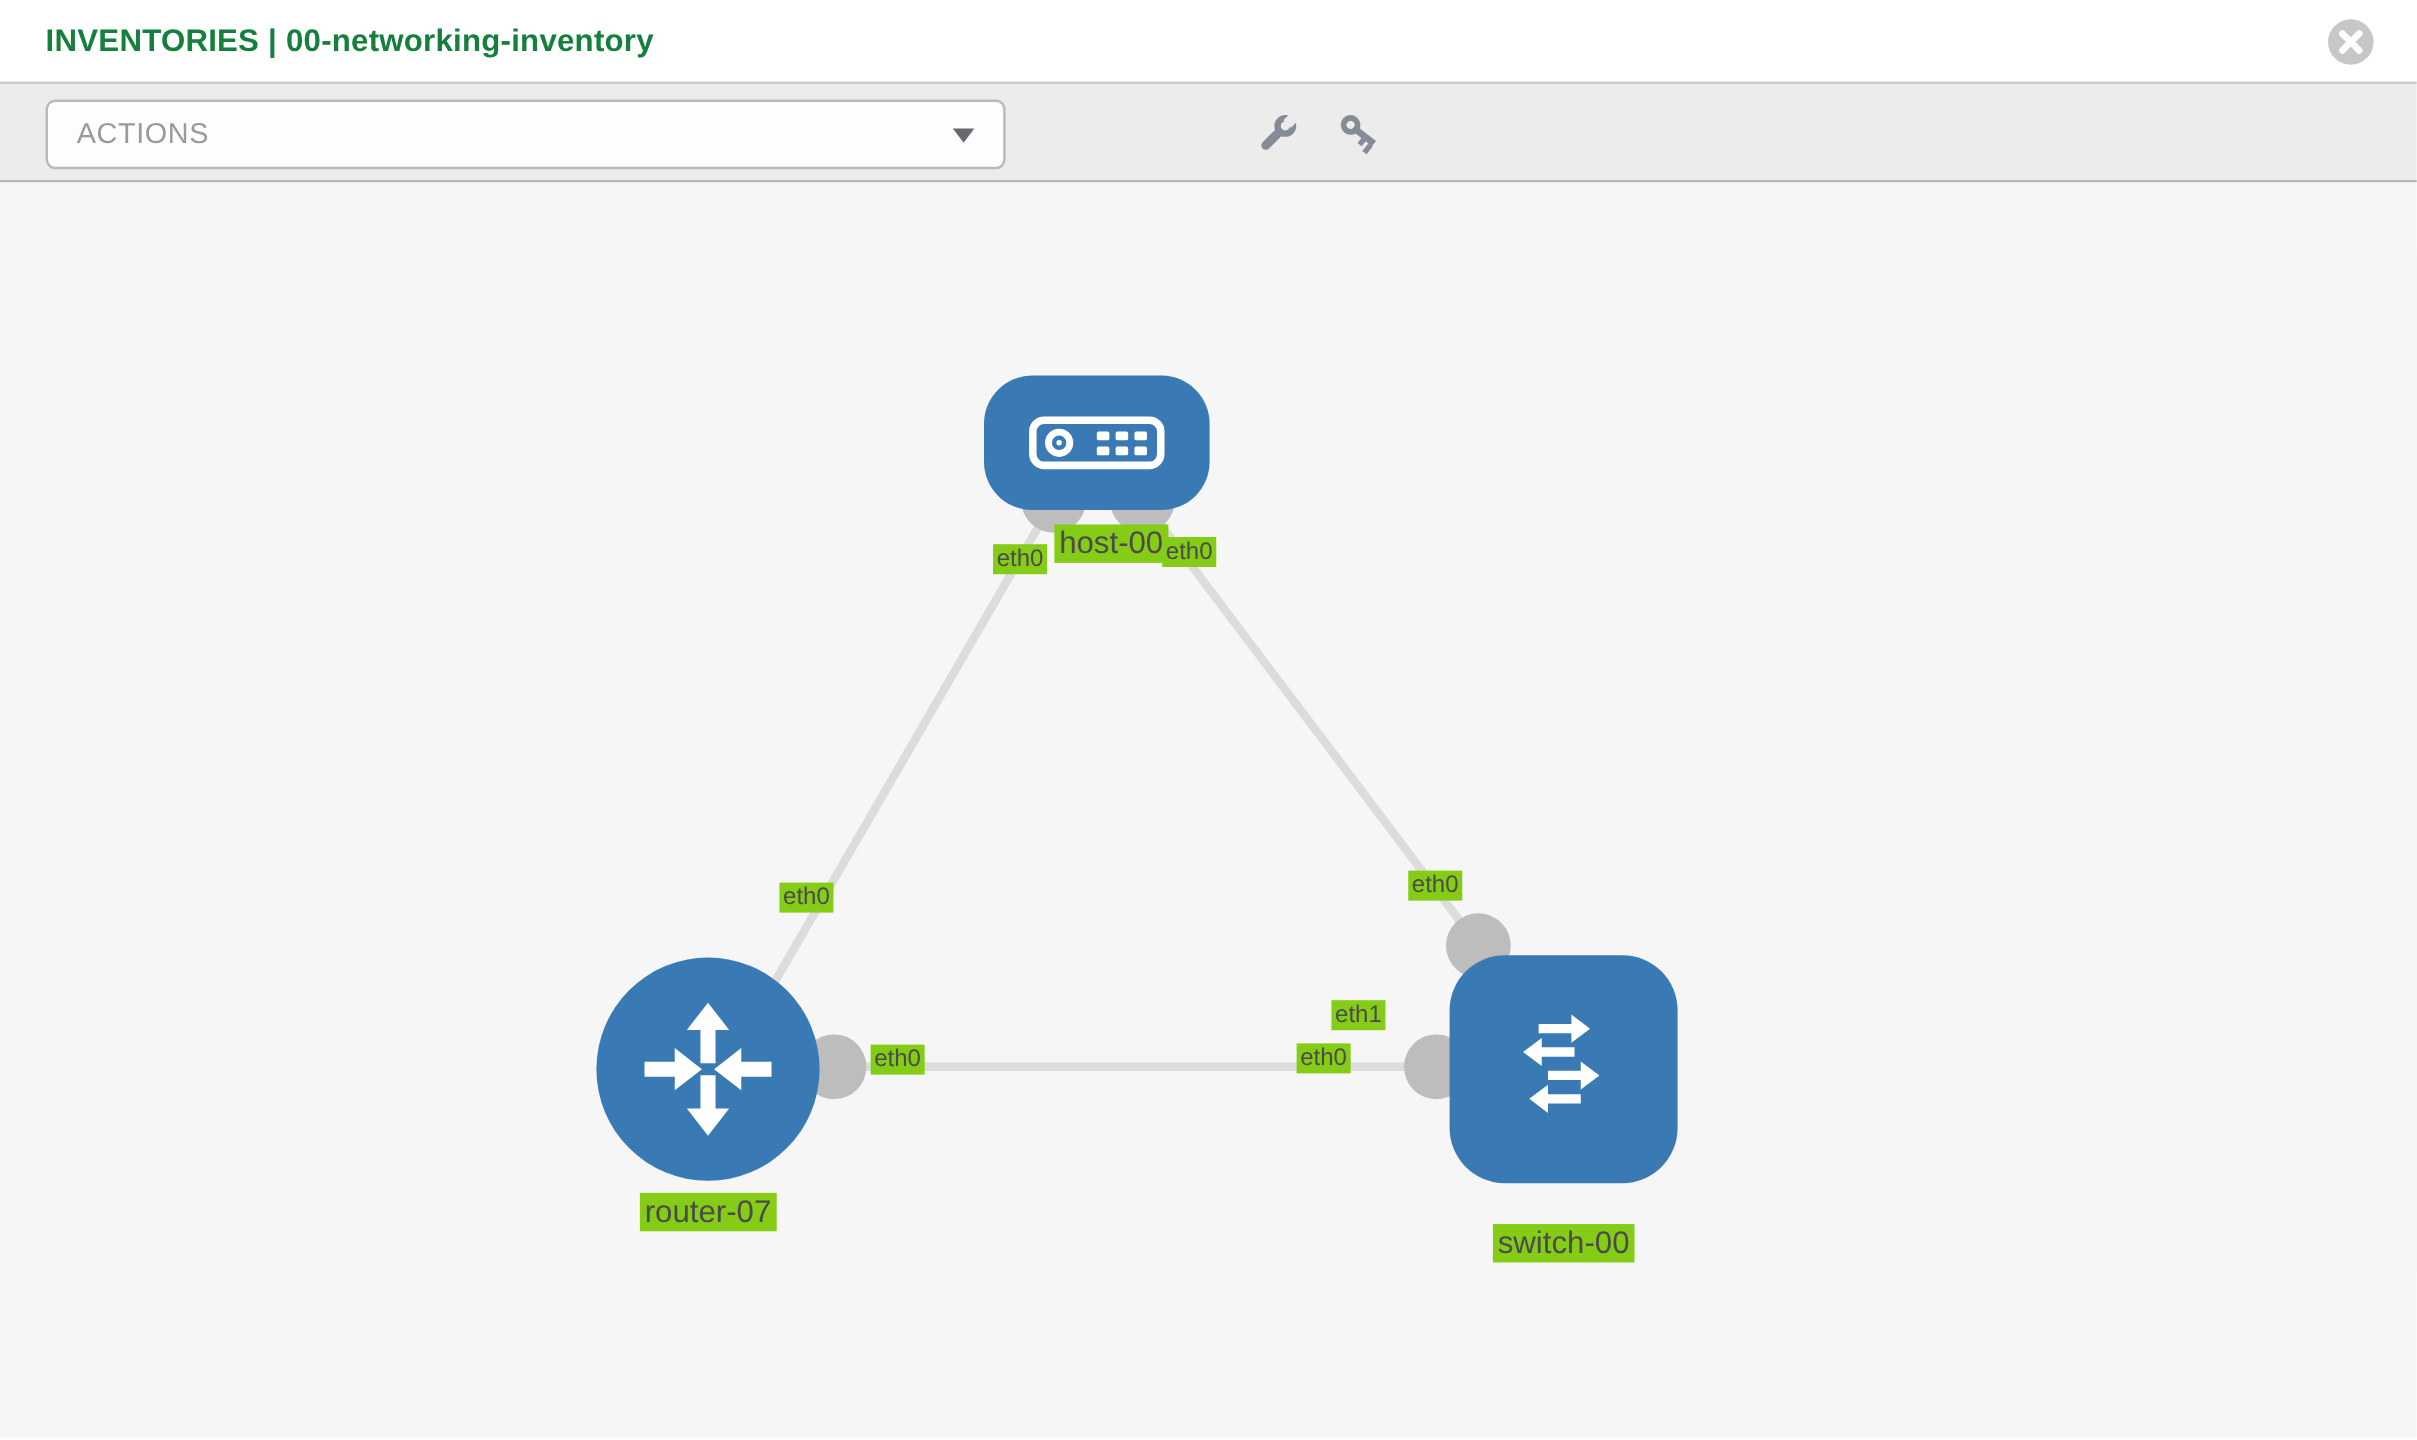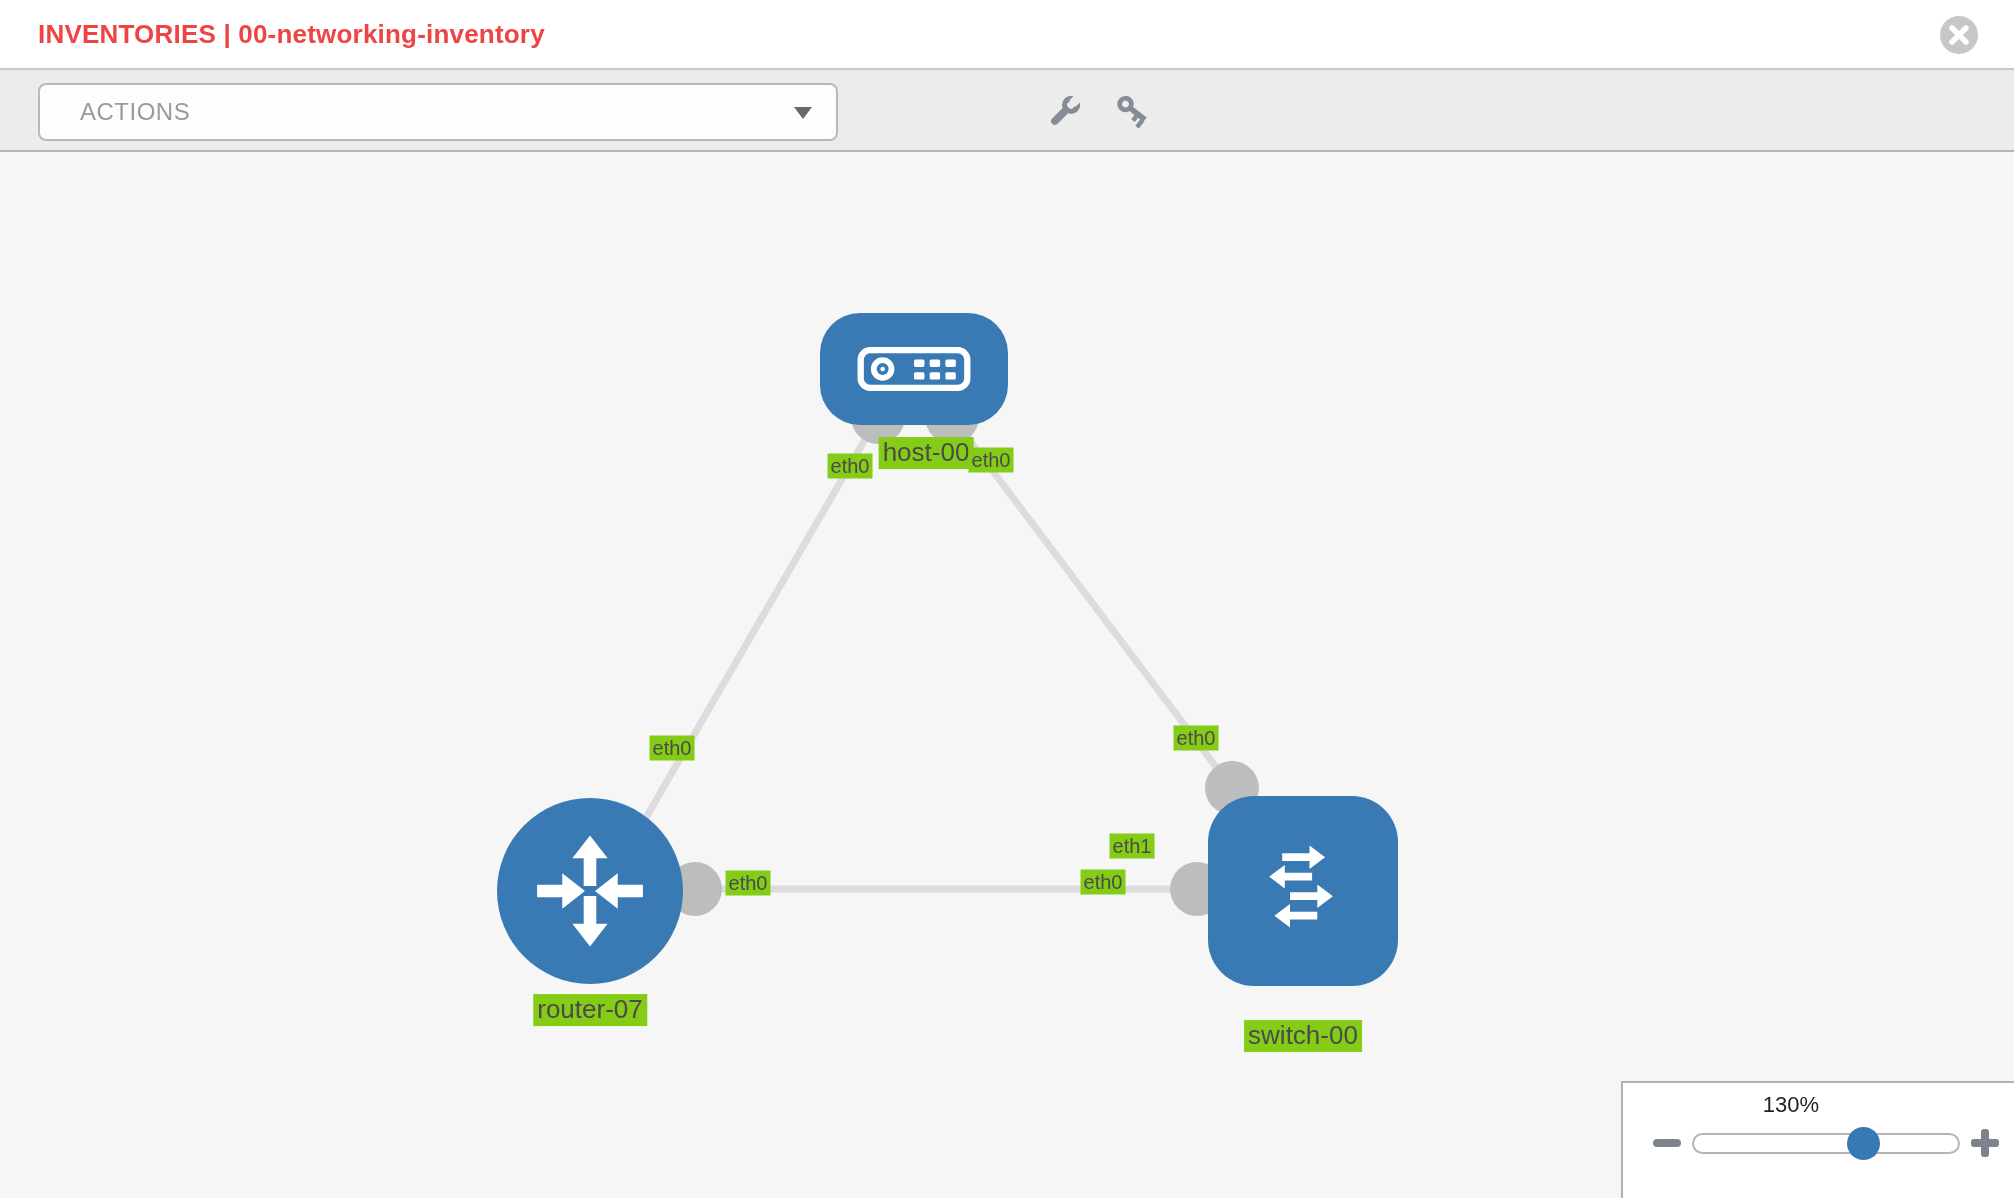--- a/index.html
+++ b/index.html
@@ -3,32 +3,32 @@
 <meta charset="utf-8">
 <style>
   * { margin:0; padding:0; box-sizing:border-box; }
   html,body { width:2014px; height:1200px; overflow:hidden;
     font-family:"Liberation Sans", sans-serif; background:#fff; }
 
   
   .header { position:relative; width:100%; height:70px; background:#ffffff;
     border-bottom:2px solid #c9c9c9; }
   .header-title { position:absolute; left:38px; top:50%; transform:translateY(-50%);
-    font-size:26px; font-weight:bold; color:#ef4444; letter-spacing:0.2px; }
+    font-size:26px; font-weight:bold; color:#15803d; letter-spacing:0.2px; }
   .close-btn { position:absolute; right:36px; top:16px; width:38px; height:38px;
     border-radius:50%; background:#c7c7c7; display:flex; align-items:center;
     justify-content:center; cursor:pointer; }
 
   
   .toolbar { position:relative; width:100%; height:82px; background:#ececec;
     border-bottom:2px solid #b5b5b5; }
   .select-box { position:absolute; top:13px; height:58px; background:#fdfdfd;
     border:2px solid #b9b9b9; border-radius:8px; display:flex; align-items:center;
     padding:0 24px; cursor:pointer; }
-  .select-box .ph { font-size:24px; color:#9a9a9a; letter-spacing:0.5px;margin-left:16px; }
+  .select-box .ph { font-size:24px; color:#9a9a9a; letter-spacing:0.5px; }
   .caret { position:absolute; right:24px; top:50%; margin-top:-5px;
     width:0; height:0; border-left:9px solid transparent;
     border-right:9px solid transparent; border-top:12px solid #66696e; }
   .actions-box { left:38px; width:800px; }
   .search-box  { left:1181px; width:818px; }
   .tool-icon { position:absolute; top:22px; width:40px; height:40px; cursor:pointer; }
   .wrench-icon { left:1044px; }
   .key-icon { left:1112px; }
 
   
@@ -160,24 +160,14 @@
   <span class="graph-label node-label" style="left:1303px; top:860px;margin-top:24px;">switch-00</span>
 
   <span class="graph-label if-label" style="left:850px; top:314px;">eth0</span>
   <span class="graph-label if-label" style="left:991px; top:308px;">eth0</span>
   <span class="graph-label if-label" style="left:672px; top:596px;">eth0</span>
   <span class="graph-label if-label" style="left:1196px; top:586px;">eth0</span>
   <span class="graph-label if-label" style="left:748px; top:731px;">eth0</span>
   <span class="graph-label if-label" style="left:1103px; top:730px;">eth0</span>
   <span class="graph-label if-label" style="left:1132px; top:694px;">eth1</span>
 
-  <div class="zoom-panel">
-    <div class="zoom-percent">130%</div>
-    <div class="zoom-minus"></div>
-    <div class="zoom-track"></div>
-    <div class="zoom-thumb"></div>
-    <div class="zoom-plus">
-      <div class="h"></div>
-      <div class="v"></div>
-    </div>
-  </div>
 
 </div>
 
 </body></html>

